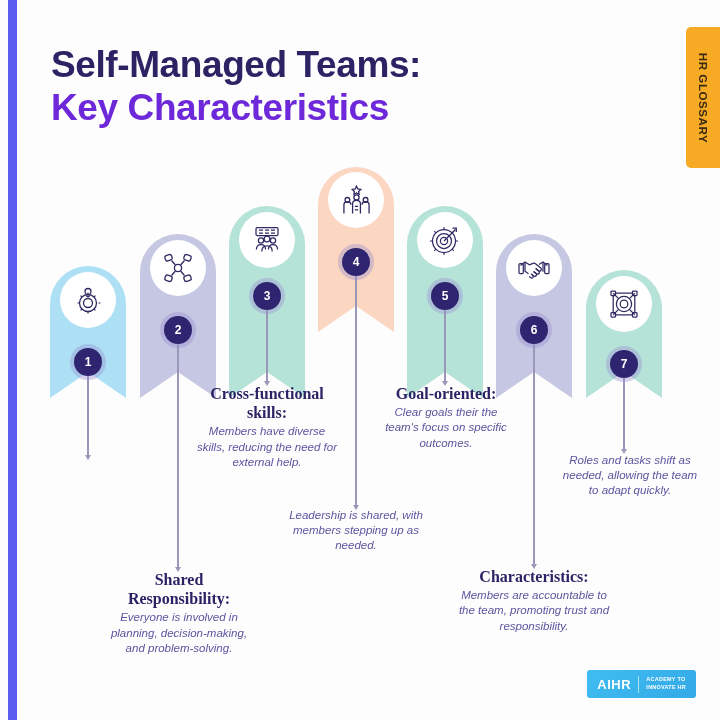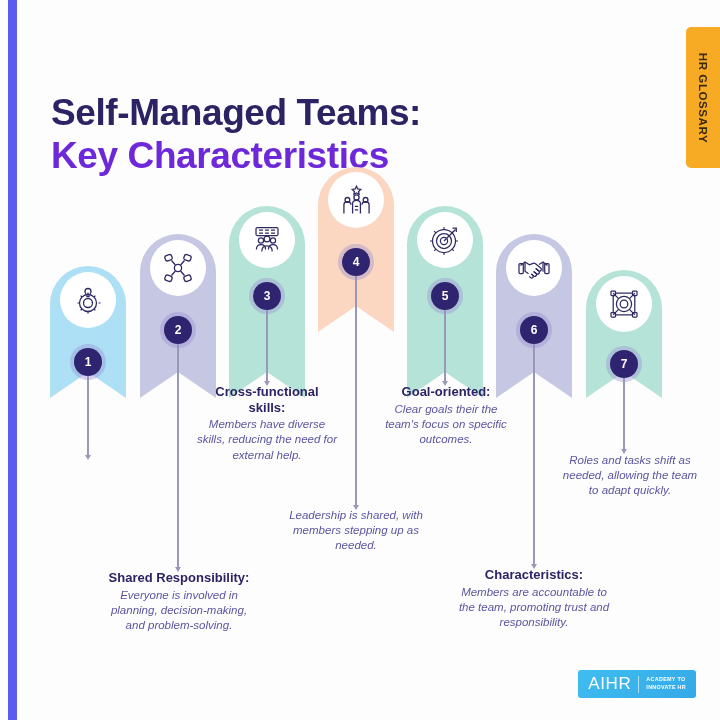--- a/index.html
+++ b/index.html
@@ -53,21 +53,20 @@
     letter-spacing: 0.6px;
     color: #3a2a12;
   }
 
   
   .heading {
     position: absolute;
     left: 51px;
     top: 44px;
     line-height: 1.12;
-    margin-top: 48px;
   }
   .heading .line1 {
     font-size: 37px;
     font-weight: bold;
     color: #2c2365;
     letter-spacing: -0.4px;
   }
   .heading .line2 {
     font-size: 37px;
     font-weight: bold;
@@ -138,25 +137,26 @@
     border-top: 5px solid #9a98b8;
   }
 
   
   .caption {
     position: absolute;
     text-align: center;
     color: #3a3470;
   }
   .caption .ctitle {
-    font-size: 13px;
+    font-size: 16px;
     font-weight: bold;
     color: #2c2365;
     line-height: 1.2;
     margin-bottom: 2px;
+    font-family: Liberation Serif, serif;
   }
   .caption .cbody {
     font-size: 11.5px;
     font-style: italic;
     color: #5b55a0;
     line-height: 1.32;
   }
 
   
   .aihr-logo {
@@ -165,22 +165,22 @@
     bottom: 22px;
     height: 28px;
     padding: 0 10px;
     background: linear-gradient(135deg, #3fbdf0 0%, #34a9e8 100%);
     border-radius: 3px;
     display: flex;
     align-items: center;
     gap: 7px;
   }
   .aihr-logo .mark {
-    font-size: 17px;
-    font-weight: normal;
+    font-size: 13px;
+    font-weight: bold;
     color: #ffffff;
     letter-spacing: 0.6px;
   }
   .aihr-logo .divider {
     width: 1px;
     height: 17px;
     background: rgba(255,255,255,0.6);
   }
   .aihr-logo .tagline {
     font-size: 5.4px;

